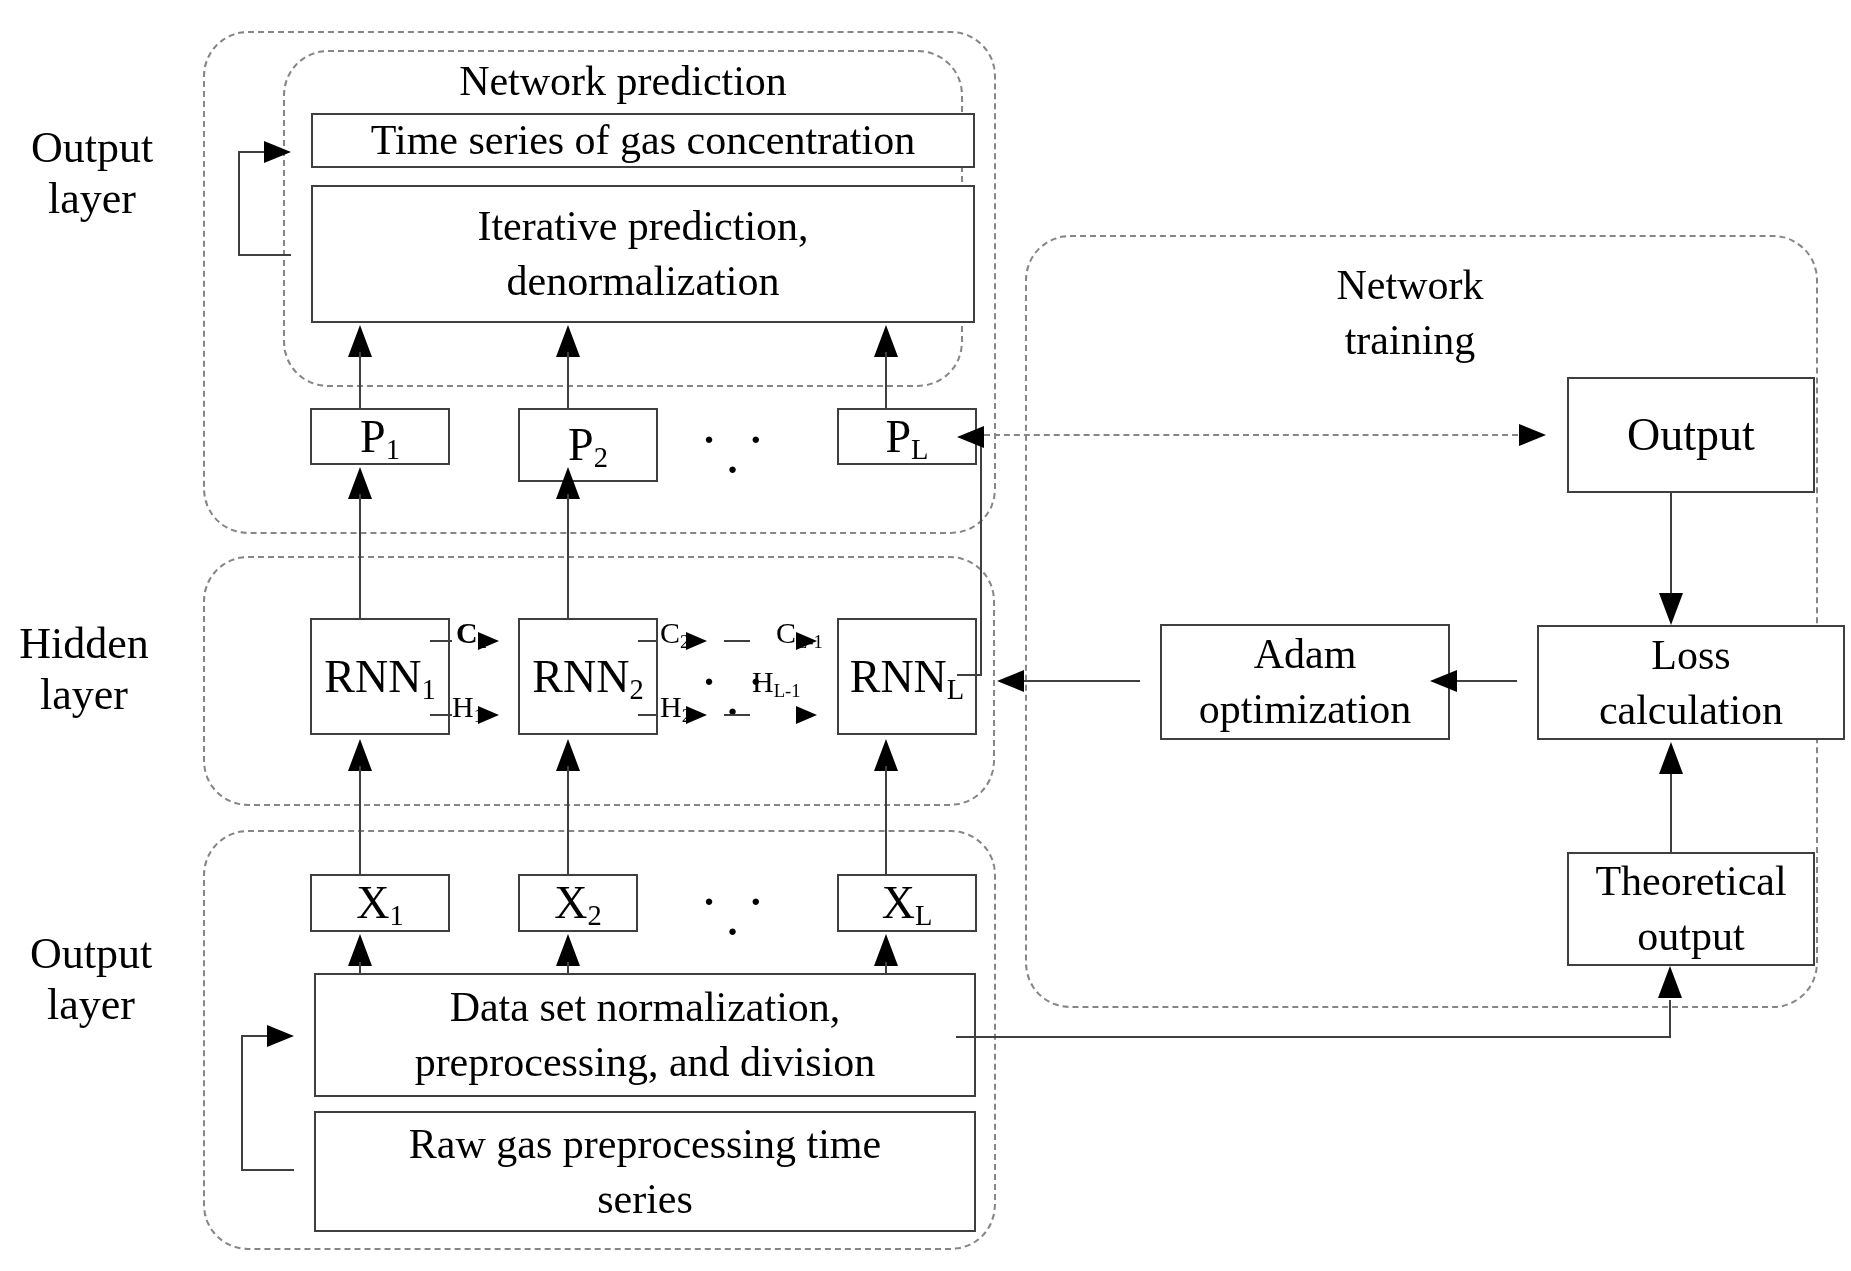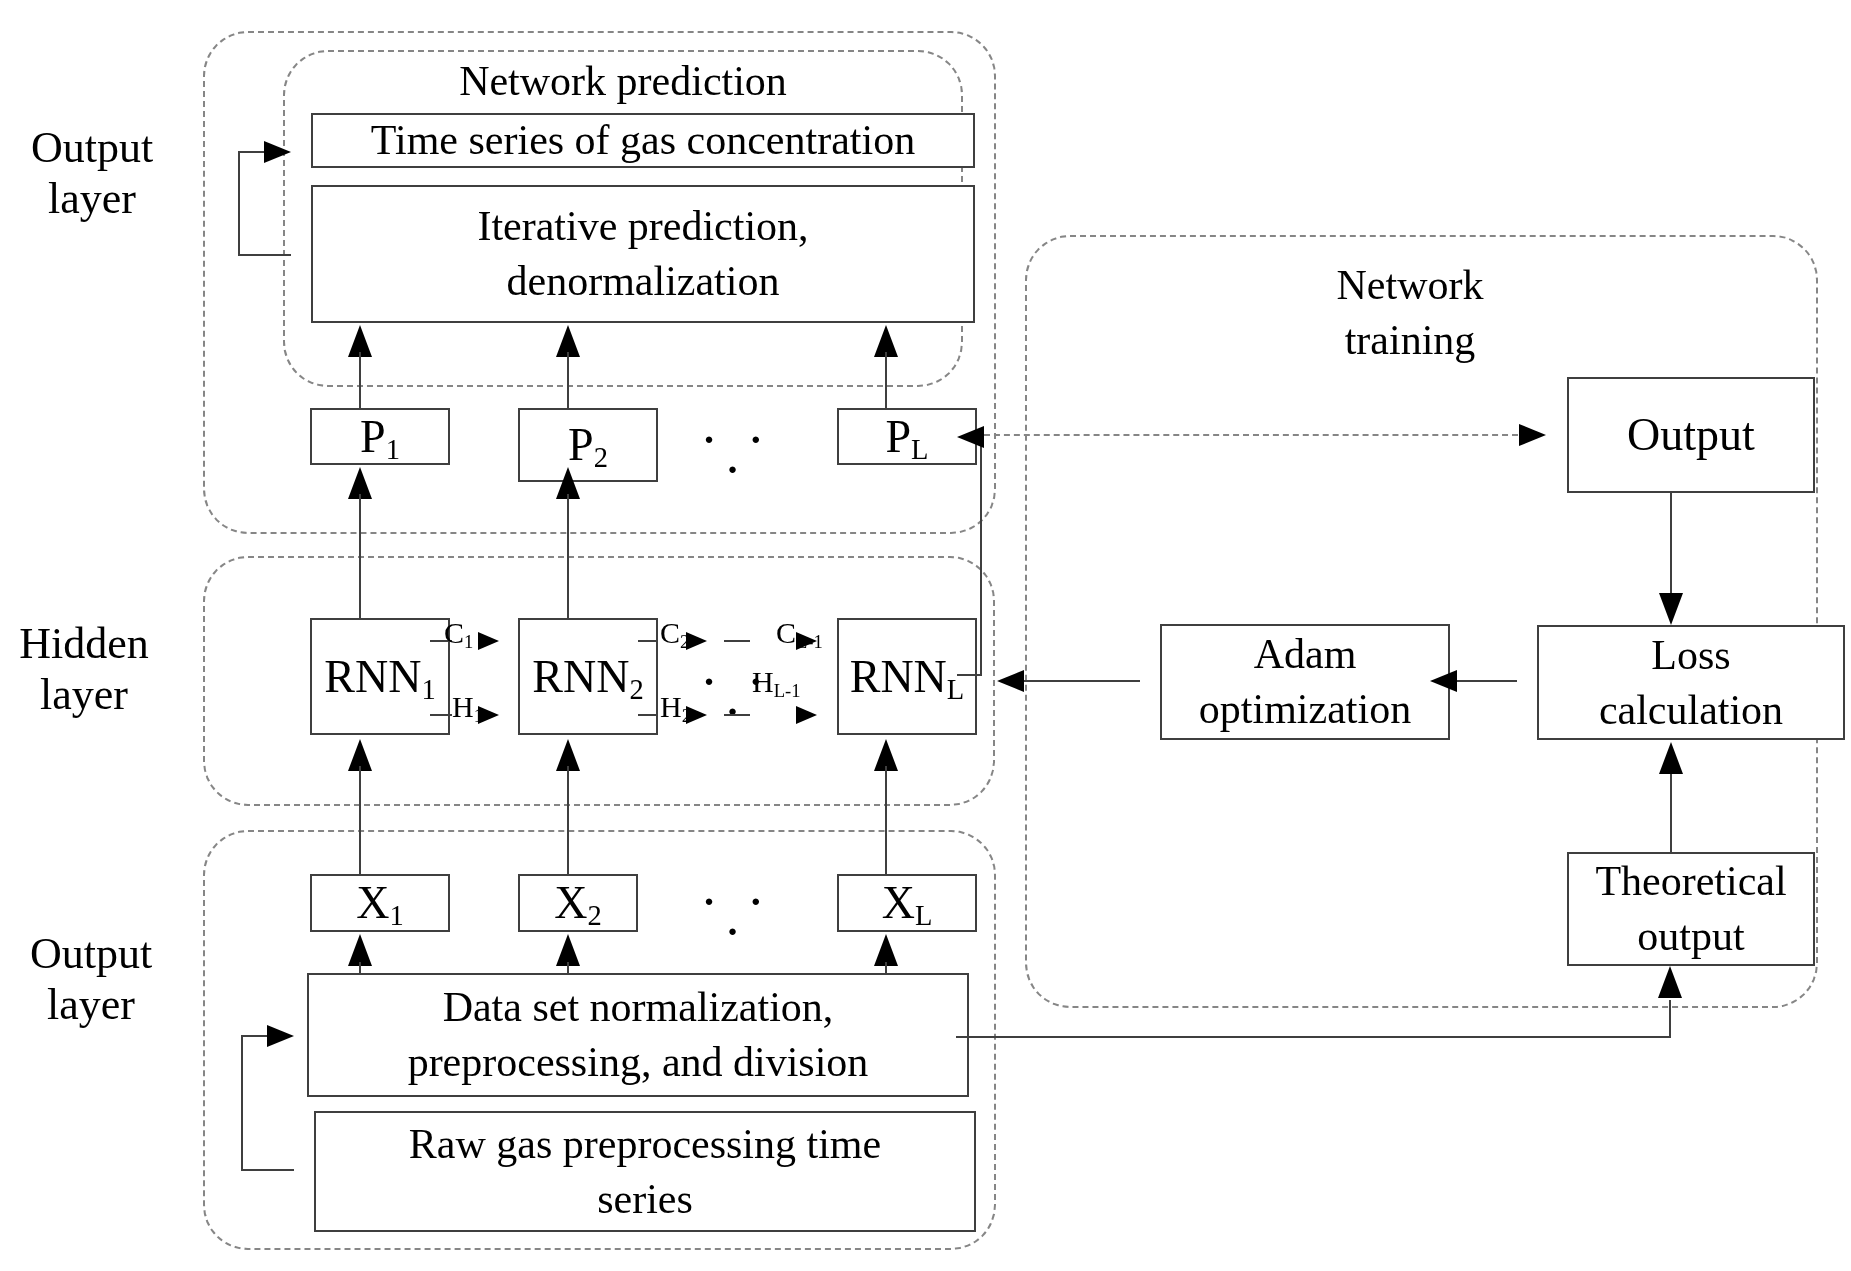--- a/index.html
+++ b/index.html
@@ -96,21 +96,21 @@
     <span><span>RNN</span><sub>L</sub></span>
   </div>
   <div class="dots" style="left:696px;top:666px;">● ● ●</div>
 
   <div class="au" style="left:348px;top:467px;"></div>
   <div class="vl" style="left:359px;top:494px;height:124px;"></div>
   <div class="au" style="left:556px;top:467px;"></div>
   <div class="vl" style="left:567px;top:494px;height:124px;"></div>
 
   <div class="hl" style="left:430px;top:640px;width:22px;"></div>
-  <span class="elbl" style="left:444px;top:618px;"><span>C</span><sub>1</sub></span>
+  <span class="elbl" style="left:456px;top:618px;font-weight:bold;"><span>C</span><sub>1</sub></span>
   <div class="ars" style="left:478px;top:632px;"></div>
   <div class="hl" style="left:638px;top:640px;width:20px;"></div>
   <span class="elbl" style="left:660px;top:618px;"><span>C</span><sub>2</sub></span>
   <div class="ars" style="left:686px;top:632px;"></div>
   <div class="hl" style="left:724px;top:640px;width:26px;"></div>
   <span class="elbl" style="left:776px;top:618px;"><span>C</span><sub>L-1</sub></span>
   <div class="ars" style="left:796px;top:632px;"></div>
 
   <div class="hl" style="left:430px;top:714px;width:22px;"></div>
   <span class="elbl" style="left:452px;top:692px;"><span>H</span><sub>1</sub></span>
@@ -140,21 +140,21 @@
   </div>
   <div class="dots" style="left:696px;top:886px;">● ● ●</div>
 
   <div class="au" style="left:348px;top:739px;"></div>
   <div class="vl" style="left:359px;top:766px;height:108px;"></div>
   <div class="au" style="left:556px;top:739px;"></div>
   <div class="vl" style="left:567px;top:766px;height:108px;"></div>
   <div class="au" style="left:874px;top:739px;"></div>
   <div class="vl" style="left:885px;top:766px;height:108px;"></div>
 
-  <div class="box f42" style="left:287px;top:973px;width:662px;height:124px;font-family:Liberation Serif, serif;">
+  <div class="box f42" style="left:294px;top:973px;width:662px;height:124px;font-family:Liberation Serif, serif;">
     <div>Data set normalization,</div>
     <div>preprocessing, and division</div>
   </div>
   <div class="box f42" style="left:294px;top:1111px;width:662px;height:121px;">
     <div>Raw gas preprocessing time</div>
     <div>series</div>
   </div>
 
   <div class="au" style="left:348px;top:934px;"></div>
   <div class="vl" style="left:359px;top:962px;height:11px;"></div>

